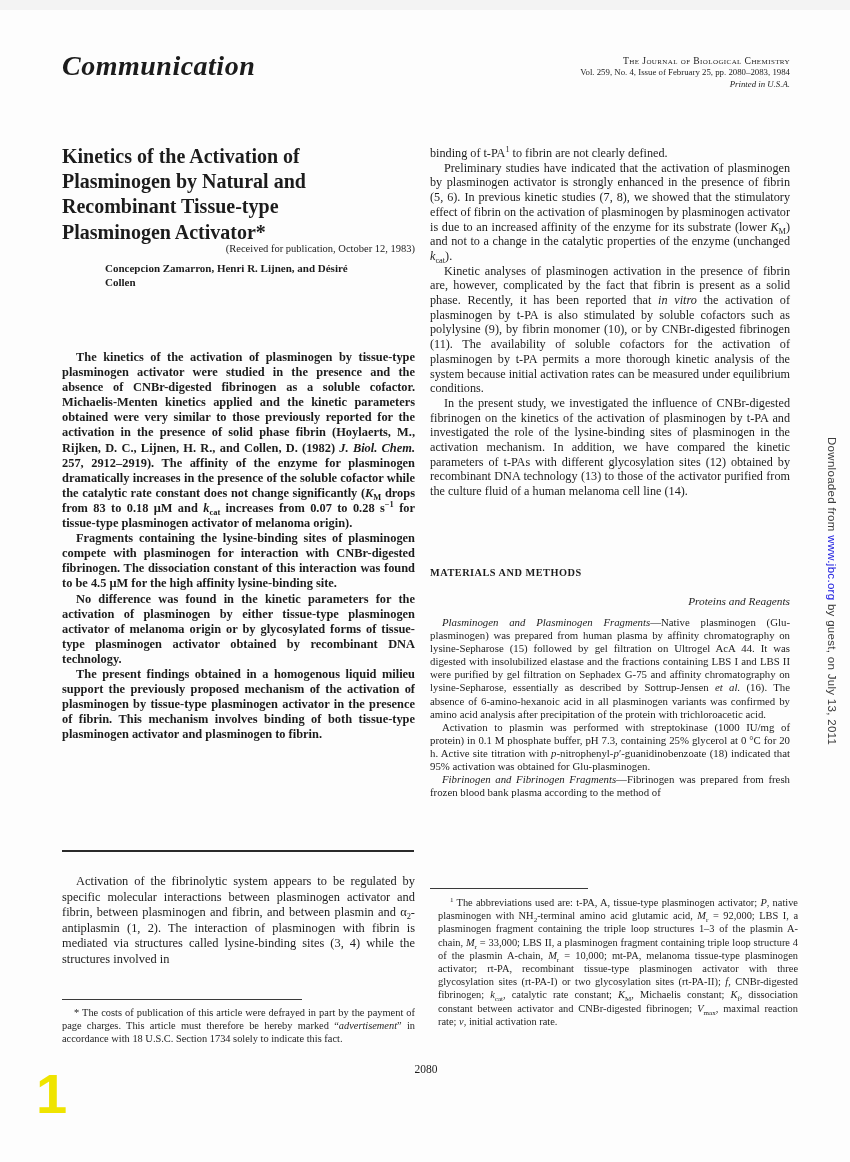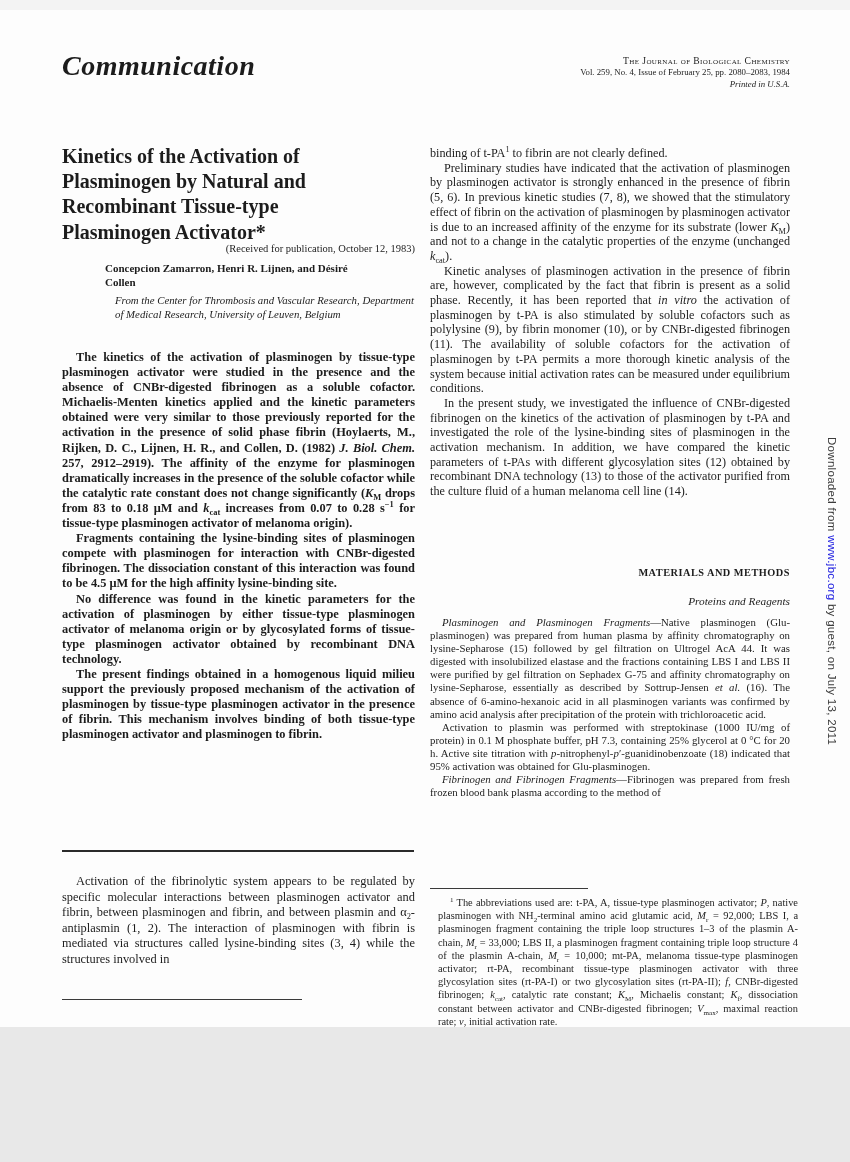--- a/index.html
+++ b/index.html
@@ -1,18 +1,18 @@
 <!DOCTYPE html>
 <html><head>
 <meta charset="utf-8">
 <style>
   * { margin:0; padding:0; box-sizing:border-box; }
   html,body { background:#e8e8e8; }
   .page {
-    position:relative; width:850px; height:1027px; margin:0 auto;
+    position:relative; width:850px; height:1162px; margin:0 auto;
     background:#fdfdfd; overflow:hidden;
     font-family:"Liberation Serif", serif; color:#1c1c1c;
   }
   .page::before{
     content:""; position:absolute; left:0; top:0; right:0; height:10px;
     background:#f3f3f3;
   }
   
   .masthead-section{
     position:absolute; left:62px; top:50px;
@@ -57,21 +57,21 @@
   .intro p{ text-indent:14px; }
   .footnote{ font-size:10.4px; line-height:13.2px; text-align:justify; color:#1e1e1e; }
   .fn-left { top:1006px; }
   .fn-right{ top:896px;margin-left:8px; }
   .footnote p{ text-indent:12px; }
   .body-right{ top:146px; font-size:12.2px; line-height:14.7px; text-align:justify; }
   .body-right p{ text-indent:14px; }
   .body-right p.no-indent{ text-indent:0; }
   .methods-heading{
     position:absolute; left:430px; top:567px; width:360px;
-    text-align:right; font-size:10.3px; font-weight:bold; letter-spacing:0.5px;
+    text-align:left; font-size:10.3px; font-weight:bold; letter-spacing:0.5px;
   }
   .methods-sub{
     position:absolute; left:430px; top:595px; width:360px;
     text-align:right; font-size:11.3px; font-style:italic;
   }
   .methods-body{ top:616px; font-size:10.8px; line-height:13.1px; text-align:justify; }
   .methods-body p{ text-indent:12px; }
   sub,sup{ font-size:0.68em; line-height:0; }
   
   .page-number{
@@ -99,36 +99,38 @@
   <div class="masthead-section">Communication</div>
   <div class="masthead-journal">
     <div class="jline1">The Journal of Biological Chemistry</div>
     <div class="jline2">Vol. 259, No. 4, Issue of February 25, pp. 2080–2083, 1984</div>
     <div class="jline4">Printed in U.S.A.</div>
   </div>
 
   <h1 class="article-title">Kinetics of the Activation of<br>Plasminogen by Natural and<br>Recombinant Tissue-type<br>Plasminogen Activator*</h1>
   <div class="received">(Received for publication, October 12, 1983)</div>
   <div class="authors">Concepcion Zamarron, Henri R. Lijnen, and Désiré Collen</div>
-  <div class="affiliation">From the Center for Thrombosis and Vascular Research, Department of Medical Research, University of Leuven, Belgium</div>
 
   <div class="col-left abstract">
     <p>The kinetics of the activation of plasminogen by tissue-type plasminogen activator were studied in the presence and the absence of CNBr-digested fibrinogen as a soluble cofactor. Michaelis-Menten kinetics applied and the kinetic parameters obtained were very similar to those previously reported for the activation in the presence of solid phase fibrin (Hoylaerts, M., Rijken, D. C., Lijnen, H. R., and Collen, D. (1982) <i>J. Biol. Chem.</i> 257, 2912–2919). The affinity of the enzyme for plasminogen dramatically increases in the presence of the soluble cofactor while the catalytic rate constant does not change significantly (<i>K</i><sub>M</sub> drops from 83 to 0.18 μM and <i>k</i><sub>cat</sub> increases from 0.07 to 0.28 s<sup>−1</sup> for tissue-type plasminogen activator of melanoma origin).</p>
     <p>Fragments containing the lysine-binding sites of plasminogen compete with plasminogen for interaction with CNBr-digested fibrinogen. The dissociation constant of this interaction was found to be 4.5 μM for the high affinity lysine-binding site.</p>
     <p>No difference was found in the kinetic parameters for the activation of plasminogen by either tissue-type plasminogen activator of melanoma origin or by glycosylated forms of tissue-type plasminogen activator obtained by recombinant DNA technology.</p>
     <p>The present findings obtained in a homogenous liquid milieu support the previously proposed mechanism of the activation of plasminogen by tissue-type plasminogen activator in the presence of fibrin. This mechanism involves binding of both tissue-type plasminogen activator and plasminogen to fibrin.</p>
   </div>
 
   <div class="rule-main"></div>
 
   <div class="col-left intro">
     <p>Activation of the fibrinolytic system appears to be regulated by specific molecular interactions between plasminogen activator and fibrin, between plasminogen and fibrin, and between plasmin and α<sub>2</sub>-antiplasmin (1, 2). The interaction of plasminogen with fibrin is mediated via structures called lysine-binding sites (3, 4) while the structures involved in</p>
   </div>
 
   <div class="rule-fn-left"></div>
+  <div class="col-left footnote fn-left">
+    <p>* The costs of publication of this article were defrayed in part by the payment of page charges. This article must therefore be hereby marked “<i>advertisement</i>” in accordance with 18 U.S.C. Section 1734 solely to indicate this fact.</p>
+  </div>
 
   <div class="col-right body-right">
     <p class="no-indent">binding of t-PA<sup>1</sup> to fibrin are not clearly defined.</p>
     <p>Preliminary studies have indicated that the activation of plasminogen by plasminogen activator is strongly enhanced in the presence of fibrin (5, 6). In previous kinetic studies (7, 8), we showed that the stimulatory effect of fibrin on the activation of plasminogen by plasminogen activator is due to an increased affinity of the enzyme for its substrate (lower <i>K</i><sub>M</sub>) and not to a change in the catalytic properties of the enzyme (unchanged <i>k</i><sub>cat</sub>).</p>
     <p>Kinetic analyses of plasminogen activation in the presence of fibrin are, however, complicated by the fact that fibrin is present as a solid phase. Recently, it has been reported that <i>in vitro</i> the activation of plasminogen by t-PA is also stimulated by soluble cofactors such as polylysine (9), by fibrin monomer (10), or by CNBr-digested fibrinogen (11). The availability of soluble cofactors for the activation of plasminogen by t-PA permits a more thorough kinetic analysis of the system because initial activation rates can be measured under equilibrium conditions.</p>
     <p>In the present study, we investigated the influence of CNBr-digested fibrinogen on the kinetics of the activation of plasminogen by t-PA and investigated the role of the lysine-binding sites of plasminogen in the activation mechanism. In addition, we have compared the kinetic parameters of t-PAs with different glycosylation sites (12) obtained by recombinant DNA technology (13) to those of the activator purified from the culture fluid of a human melanoma cell line (14).</p>
   </div>
 
   <div class="methods-heading">MATERIALS AND METHODS</div>
   <div class="methods-sub">Proteins and Reagents</div>

